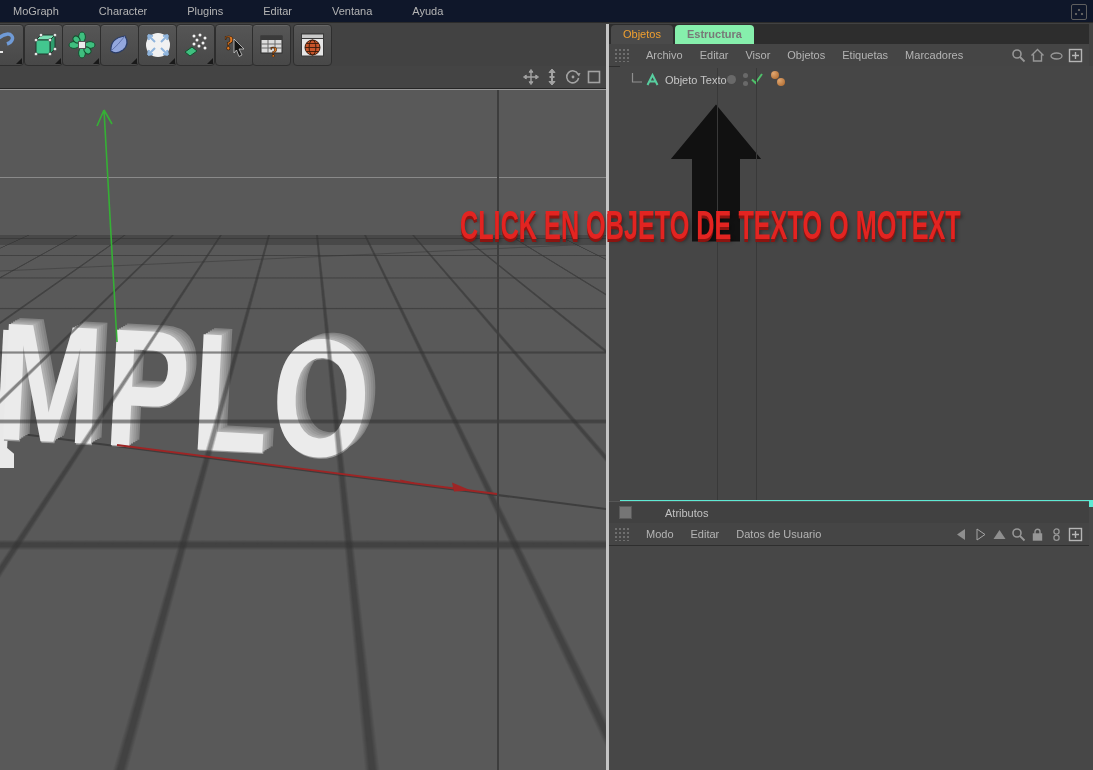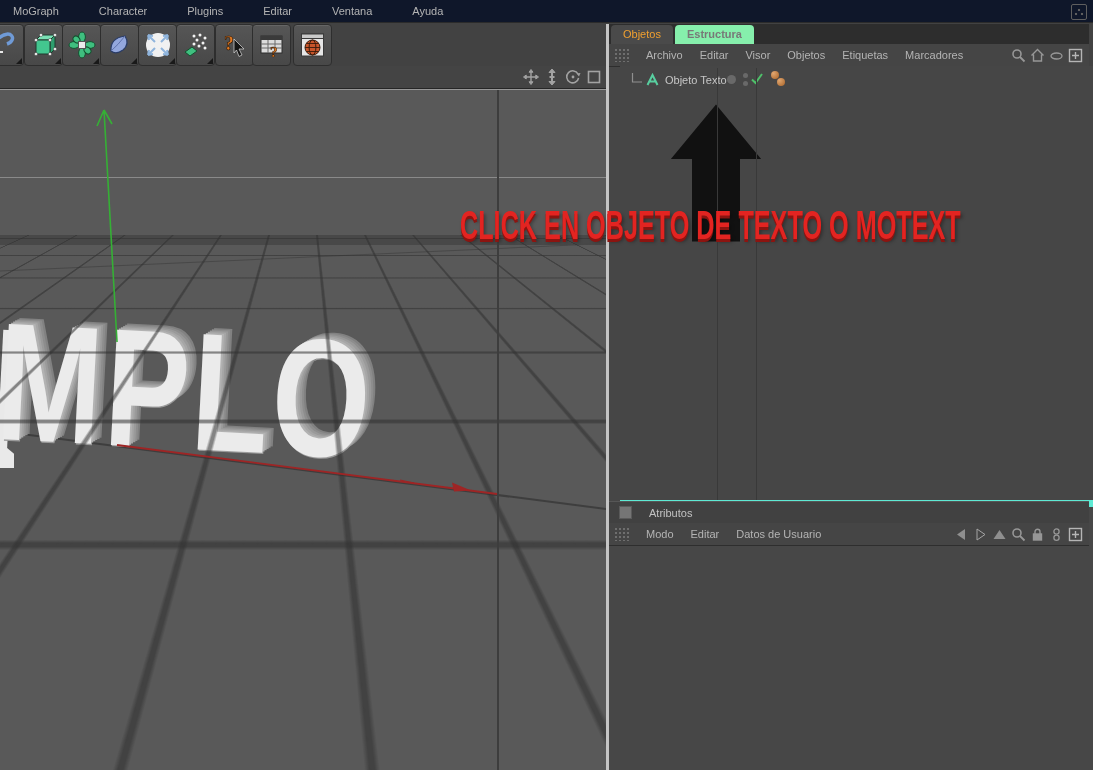--- a/index.html
+++ b/index.html
@@ -80,21 +80,21 @@
   .branch{margin-left:11px;width:12px;height:14px;flex:0 0 auto;}
   .obj-icon{width:15px;height:14px;margin-left:2px;flex:0 0 auto;}
   .obj-label{color:#c6c6c6;font-size:11px;margin-left:5px;}
   .dot-big{position:absolute;left:107px;top:9px;width:9px;height:9px;border-radius:50%;background:#696969;}
   .dot-s1{position:absolute;left:123px;top:7px;width:5px;height:5px;border-radius:50%;background:#696969;}
   .dot-s2{position:absolute;left:123px;top:15px;width:5px;height:5px;border-radius:50%;background:#696969;}
   .check{position:absolute;left:131px;top:7px;width:12px;height:12px;}
   .tagball{position:absolute;width:8px;height:8px;border-radius:50%;
     background:radial-gradient(circle at 30% 30%,#e0a670,#a96428);}
   .attr-titlebar{position:absolute;left:0;top:477px;width:100%;height:21px;background:#414141;
-    border-top:1px solid #565656;border-bottom:1px solid #2e2e2e;display:flex;align-items:center;}
+    border-top:1px solid #565656;border-bottom:1px solid #2e2e2e;display:flex;align-items:center;gap:16px;}
   .attr-sq{width:11px;height:11px;background:#757575;margin-left:10px;border:1px solid #5a5a5a;}
   .attr-title{color:#c2c2c2;font-size:11px;margin-left:17px;}
   .attr-menubar{top:499px;justify-content:center;}
   .attr-content{position:absolute;left:0;top:522px;width:100%;bottom:0;background:#474747;}
   
   .colsep{position:absolute;top:68px;width:1px;height:432px;background:#393939;z-index:12;}
   .big-arrow{position:absolute;left:668px;top:103px;width:96px;height:140px;background:#111111;z-index:10;
     clip-path:polygon(50% 1%,97% 40%,75% 40%,75% 99%,25% 99%,25% 40%,3% 40%);}
   .overlay-red{position:absolute;left:460px;top:202px;z-index:14;white-space:nowrap;
     font-size:26px;font-weight:bold;letter-spacing:0px;color:#e32421;

